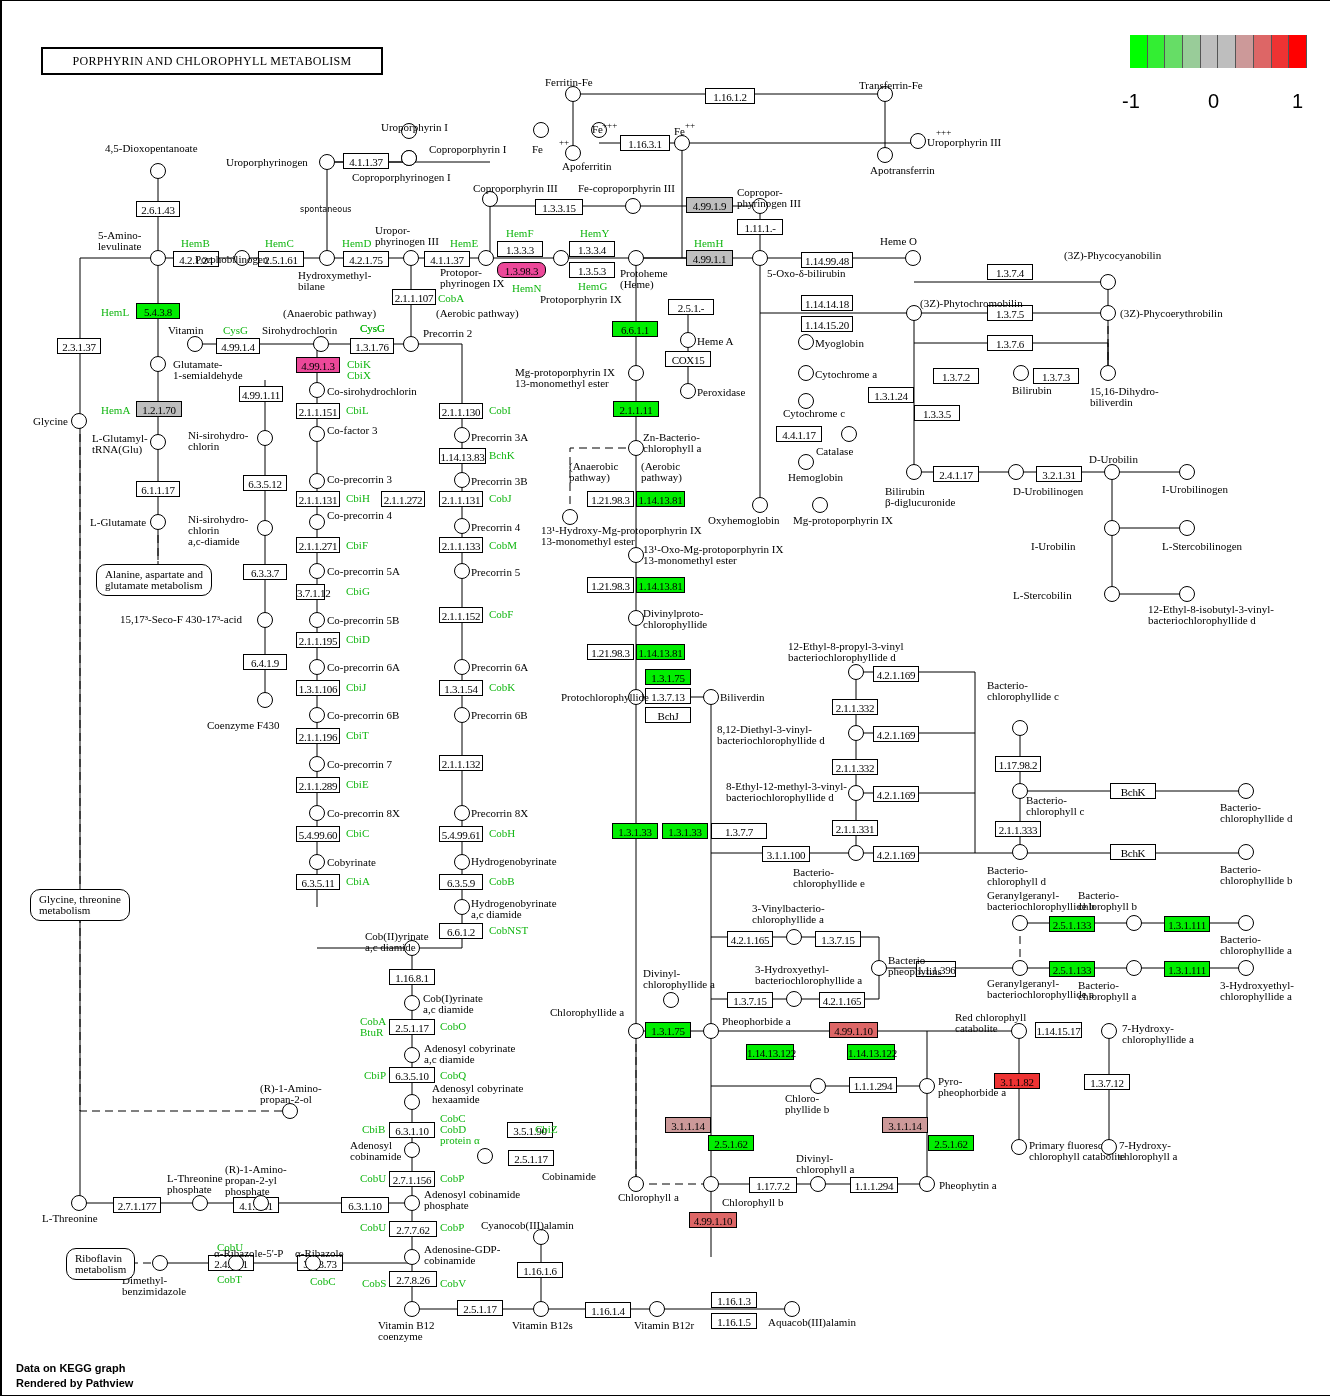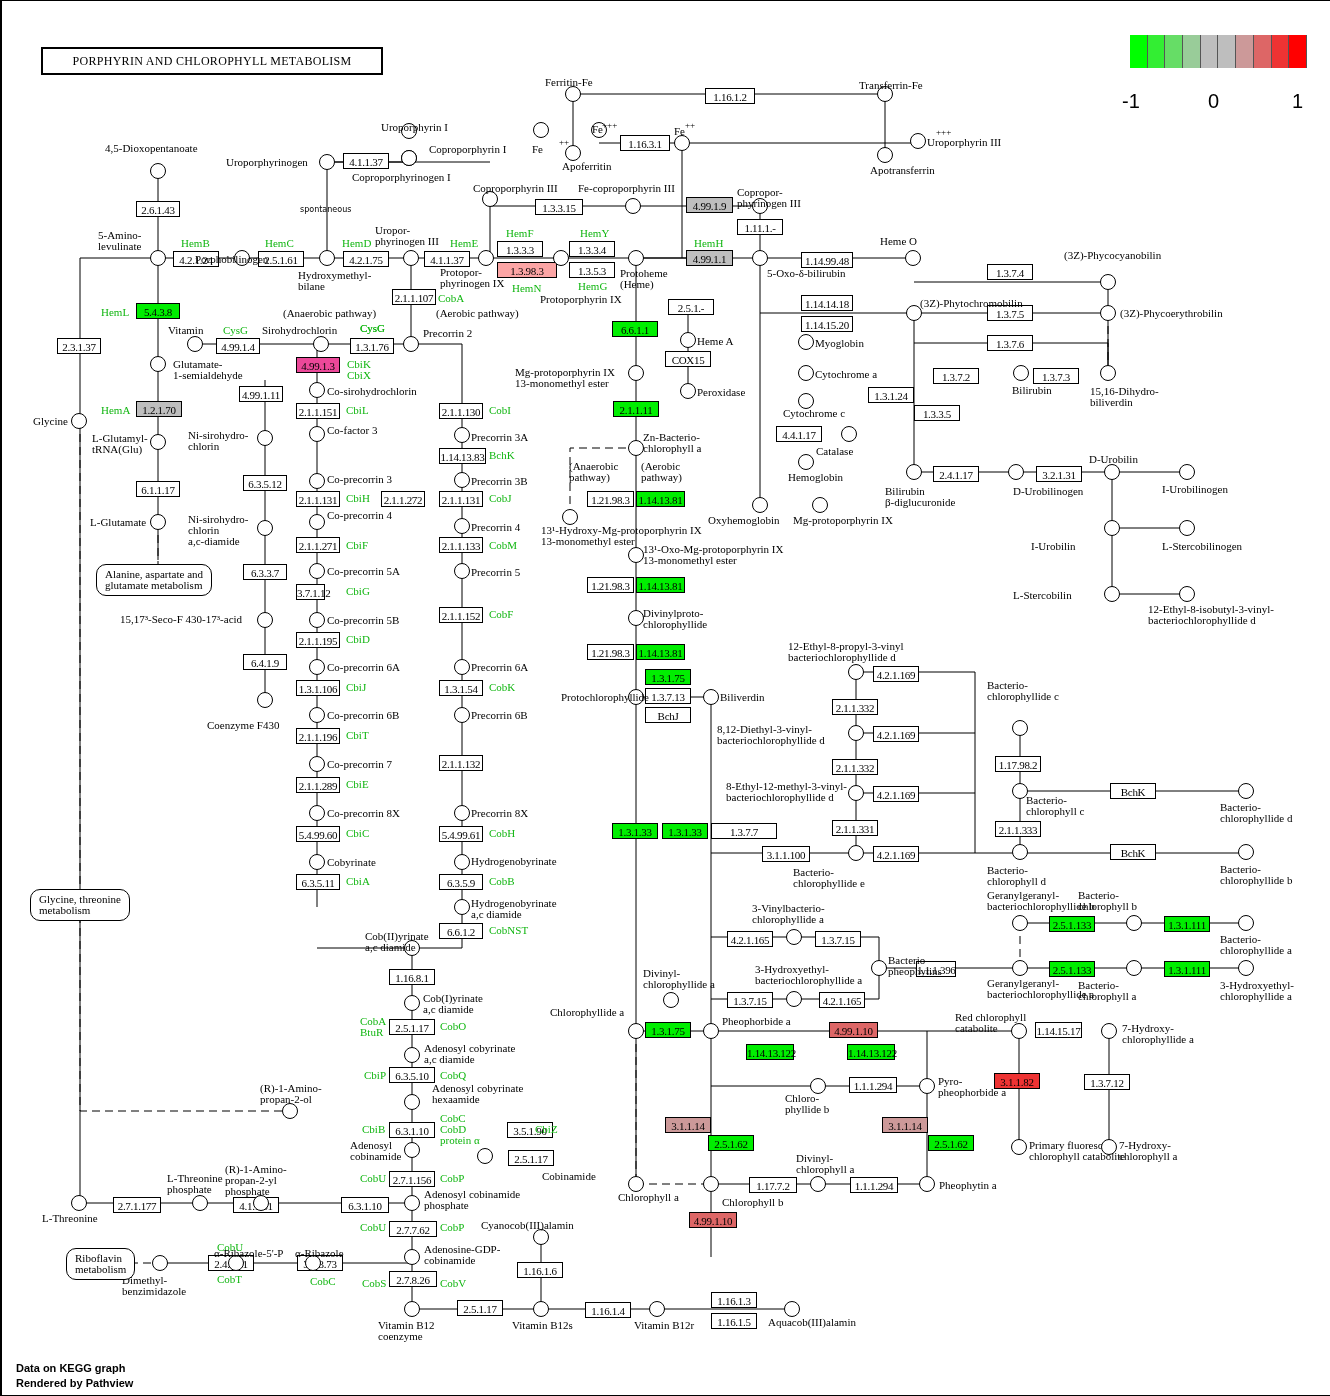--- a/index.html
+++ b/index.html
@@ -178,21 +178,21 @@
       <div class="enz" style="left: 517px; top: 1262px; width: 46px; background: rgb(255, 255, 255);">1.16.1.6</div>
       <div class="enz" style="left: 585px; top: 1302px; width: 46px; background: rgb(255, 255, 255);">1.16.1.4</div>
       <div class="enz" style="left: 711px; top: 1292px; width: 46px; background: rgb(255, 255, 255);">1.16.1.3</div>
       <div class="enz" style="left: 711px; top: 1313px; width: 46px; background: rgb(255, 255, 255);">1.16.1.5</div>
       <div class="enz" style="left: 705px; top: 88px; width: 50px; background: rgb(255, 255, 255);">1.16.1.2</div>
       <div class="enz" style="left: 620px; top: 135px; width: 50px; background: rgb(255, 255, 255);">1.16.3.1</div>
       <div class="enz" style="left: 535px; top: 199px; width: 48px; background: rgb(255, 255, 255);">1.3.3.15</div>
       <div class="enz" style="left: 686px; top: 197px; width: 47px; background: rgb(190, 190, 190);">4.99.1.9</div>
       <div class="enz" style="left: 737px; top: 219px; width: 46px; background: rgb(255, 255, 255);">1.11.1.-</div>
       <div class="enz" style="left: 497px; top: 241px; width: 46px; background: rgb(255, 255, 255);">1.3.3.3</div>
-      <div class="enz" style="left: 497px; top: 262px; width: 60px; background: #fca5a5;">1.3.98.3</div>
+      <div class="enz" style="left: 497px; top: 262px; width: 49px; background: #ec4899; border-radius: 7px;">1.3.98.3</div>
       <div class="enz" style="left: 569px; top: 241px; width: 46px; background: rgb(255, 255, 255);">1.3.3.4</div>
       <div class="enz" style="left: 569px; top: 262px; width: 46px; background: rgb(255, 255, 255);">1.3.5.3</div>
       <div class="enz" style="left: 686px; top: 250px; width: 47px; background: rgb(190, 190, 190);">4.99.1.1</div>
       <div class="enz" style="left: 801px; top: 252px; width: 52px; background: rgb(255, 255, 255);">1.14.99.48</div>
       <div class="enz" style="left: 801px; top: 295px; width: 52px; background: rgb(255, 255, 255);">1.14.14.18</div>
       <div class="enz" style="left: 801px; top: 316px; width: 52px; background: rgb(255, 255, 255);">1.14.15.20</div>
       <div class="enz" style="left: 612px; top: 321px; width: 46px; background: rgb(0, 238, 0);">6.6.1.1</div>
       <div class="enz" style="left: 668px; top: 299px; width: 46px; background: rgb(255, 255, 255);">2.5.1.-</div>
       <div class="enz" style="left: 665px; top: 351px; width: 46px; background: rgb(255, 255, 255);">COX15</div>
       <div class="enz" style="left: 613px; top: 401px; width: 46px; background: rgb(0, 238, 0);">2.1.1.11</div>
@@ -200,21 +200,21 @@
       <div class="enz" style="left: 636px; top: 491px; width: 49px; background: rgb(0, 238, 0);">1.14.13.81</div>
       <div class="enz" style="left: 587px; top: 577px; width: 47px; background: rgb(255, 255, 255);">1.21.98.3</div>
       <div class="enz" style="left: 636px; top: 577px; width: 49px; background: rgb(0, 238, 0);">1.14.13.81</div>
       <div class="enz" style="left: 587px; top: 644px; width: 47px; background: rgb(255, 255, 255);">1.21.98.3</div>
       <div class="enz" style="left: 636px; top: 644px; width: 49px; background: rgb(0, 238, 0);">1.14.13.81</div>
       <div class="enz" style="left: 645px; top: 669px; width: 46px; background: rgb(0, 238, 0);">1.3.1.75</div>
       <div class="enz" style="left: 645px; top: 688px; width: 46px; background: rgb(255, 255, 255);">1.3.7.13</div>
       <div class="enz" style="left: 645px; top: 707px; width: 46px; background: rgb(255, 255, 255);">BchJ</div>
       <div class="enz" style="left: 612px; top: 823px; width: 46px; background: rgb(0, 238, 0);">1.3.1.33</div>
       <div class="enz" style="left: 662px; top: 823px; width: 46px; background: rgb(0, 238, 0);">1.3.1.33</div>
-      <div class="enz" style="left: 711px; top: 823px; width: 66px; background: rgb(255, 255, 255);">1.3.7.7</div>
+      <div class="enz" style="left: 711px; top: 823px; width: 56px; background: rgb(255, 255, 255);">1.3.7.7</div>
       <div class="enz" style="left: 776px; top: 426px; width: 46px; background: rgb(255, 255, 255);">4.4.1.17</div>
       <div class="enz" style="left: 987px; top: 264px; width: 46px; background: rgb(255, 255, 255);">1.3.7.4</div>
       <div class="enz" style="left: 987px; top: 305px; width: 46px; background: rgb(255, 255, 255);">1.3.7.5</div>
       <div class="enz" style="left: 987px; top: 335px; width: 46px; background: rgb(255, 255, 255);">1.3.7.6</div>
       <div class="enz" style="left: 933px; top: 368px; width: 46px; background: rgb(255, 255, 255);">1.3.7.2</div>
       <div class="enz" style="left: 1033px; top: 368px; width: 46px; background: rgb(255, 255, 255);">1.3.7.3</div>
       <div class="enz" style="left: 868px; top: 387px; width: 46px; background: rgb(255, 255, 255);">1.3.1.24</div>
       <div class="enz" style="left: 914px; top: 405px; width: 46px; background: rgb(255, 255, 255);">1.3.3.5</div>
       <div class="enz" style="left: 933px; top: 466px; width: 46px; background: rgb(255, 255, 255);">2.4.1.17</div>
       <div class="enz" style="left: 1036px; top: 466px; width: 46px; background: rgb(255, 255, 255);">3.2.1.31</div>

